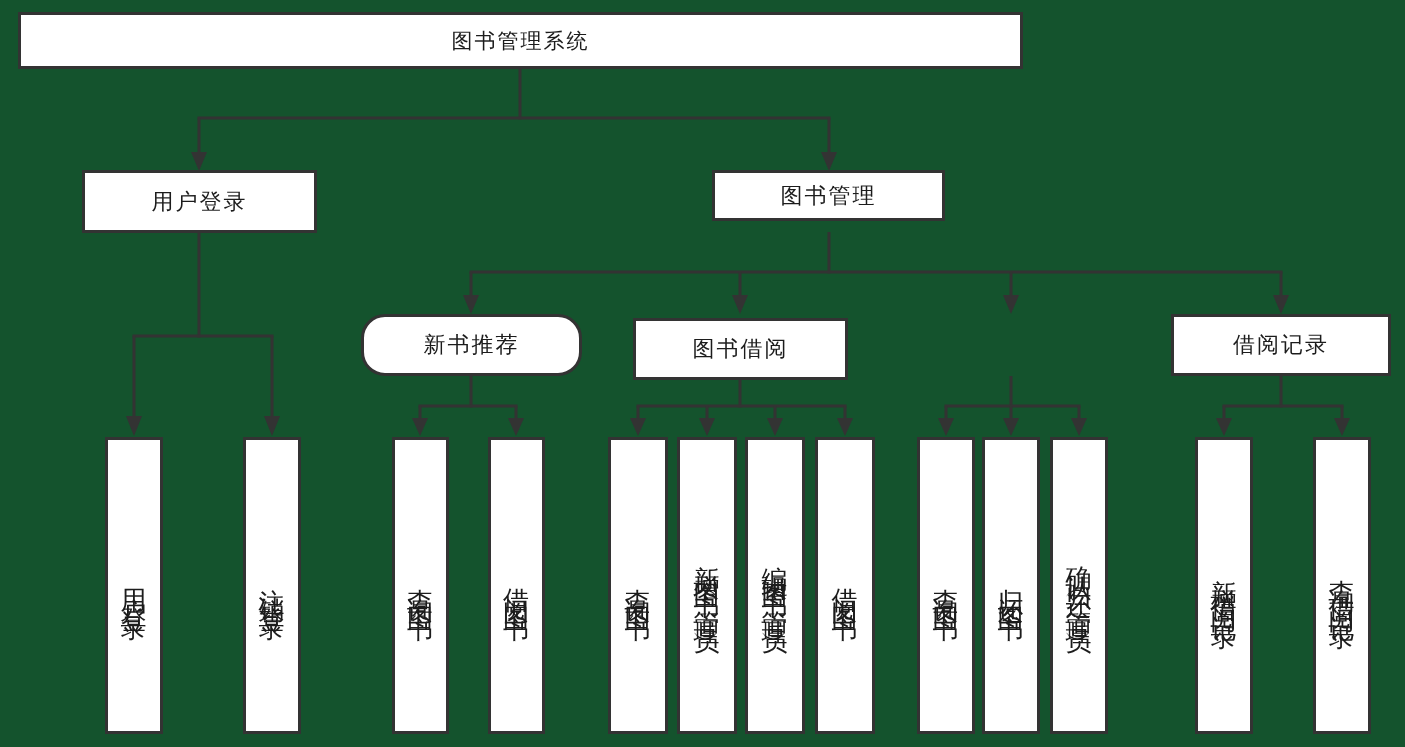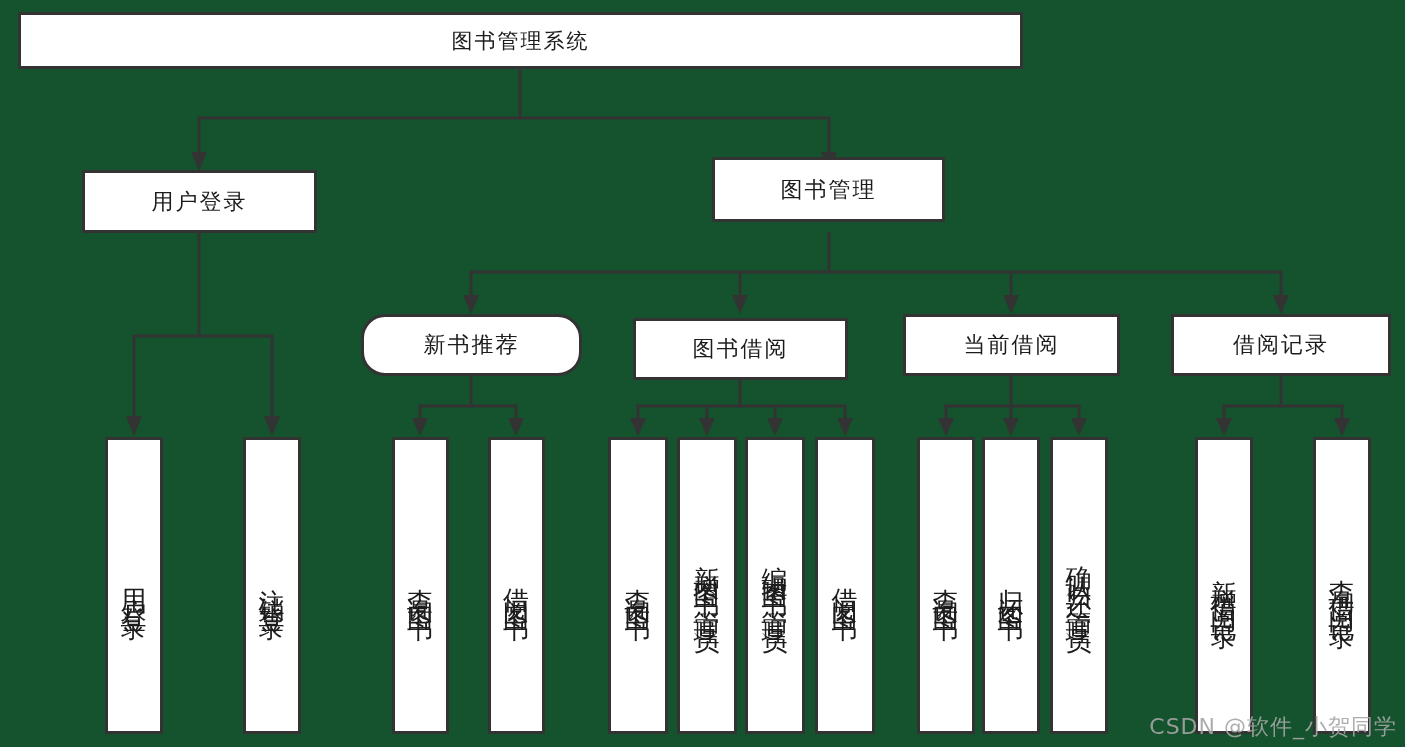--- a/index.html
+++ b/index.html
@@ -134,33 +134,30 @@
     </g>
   </svg>
 
   <div class="node root" style="left:18px; top:12px; width:1005px; height:57px;">
     <span class="lbl">图书管理系统</span>
   </div>
 
   <div class="node" style="left:82px; top:170px; width:235px; height:63px;">
     <span class="lbl">用户登录</span>
   </div>
-  <div class="node" style="left:712px; top:157px; width:233px; height:65px;">
+  <div class="node" style="left:712px; top:170px; width:233px; height:51px;">
     <span class="lbl">图书管理</span>
   </div>
 
   <div class="node" style="left:361px; top:314px; width:221px; height:62px;border-radius:24px;">
     <span class="lbl">新书推荐</span>
   </div>
   <div class="node" style="left:633px; top:318px; width:215px; height:62px;">
     <span class="lbl">图书借阅</span>
   </div>
-  <div class="node" style="left:903px; top:314px; width:217px; height:62px;">
-    <span class="lbl">当前借阅</span>
-  </div>
   <div class="node" style="left:1171px; top:314px; width:220px; height:62px;">
     <span class="lbl">借阅记录</span>
   </div>
 
   <div class="node leaf" style="left:105px; top:437px; width:58px; height:297px;">
     <span class="lbl">用户登录</span>
   </div>
   <div class="node leaf" style="left:243px; top:437px; width:58px; height:297px;">
     <span class="lbl">注销登录</span>
   </div>
@@ -195,15 +192,14 @@
     <span class="lbl">确认归还（管理员）</span>
   </div>
 
   <div class="node leaf" style="left:1195px; top:437px; width:58px; height:297px;">
     <span class="lbl">新增借阅记录</span>
   </div>
   <div class="node leaf" style="left:1313px; top:437px; width:58px; height:297px;">
     <span class="lbl">查询借阅记录</span>
   </div>
 
-  <div class="watermark">CSDN @软件_小贺同学</div>
 
 </div>
 
 </body></html>

